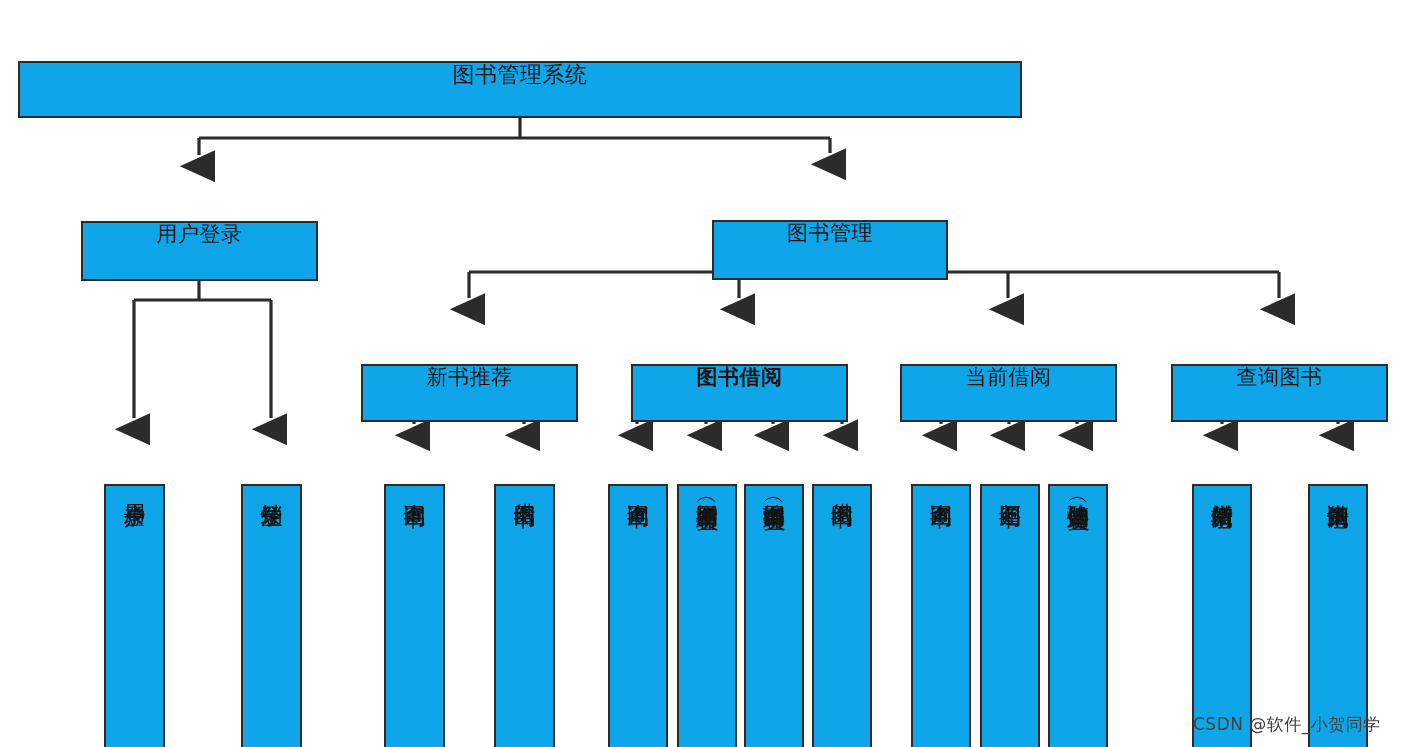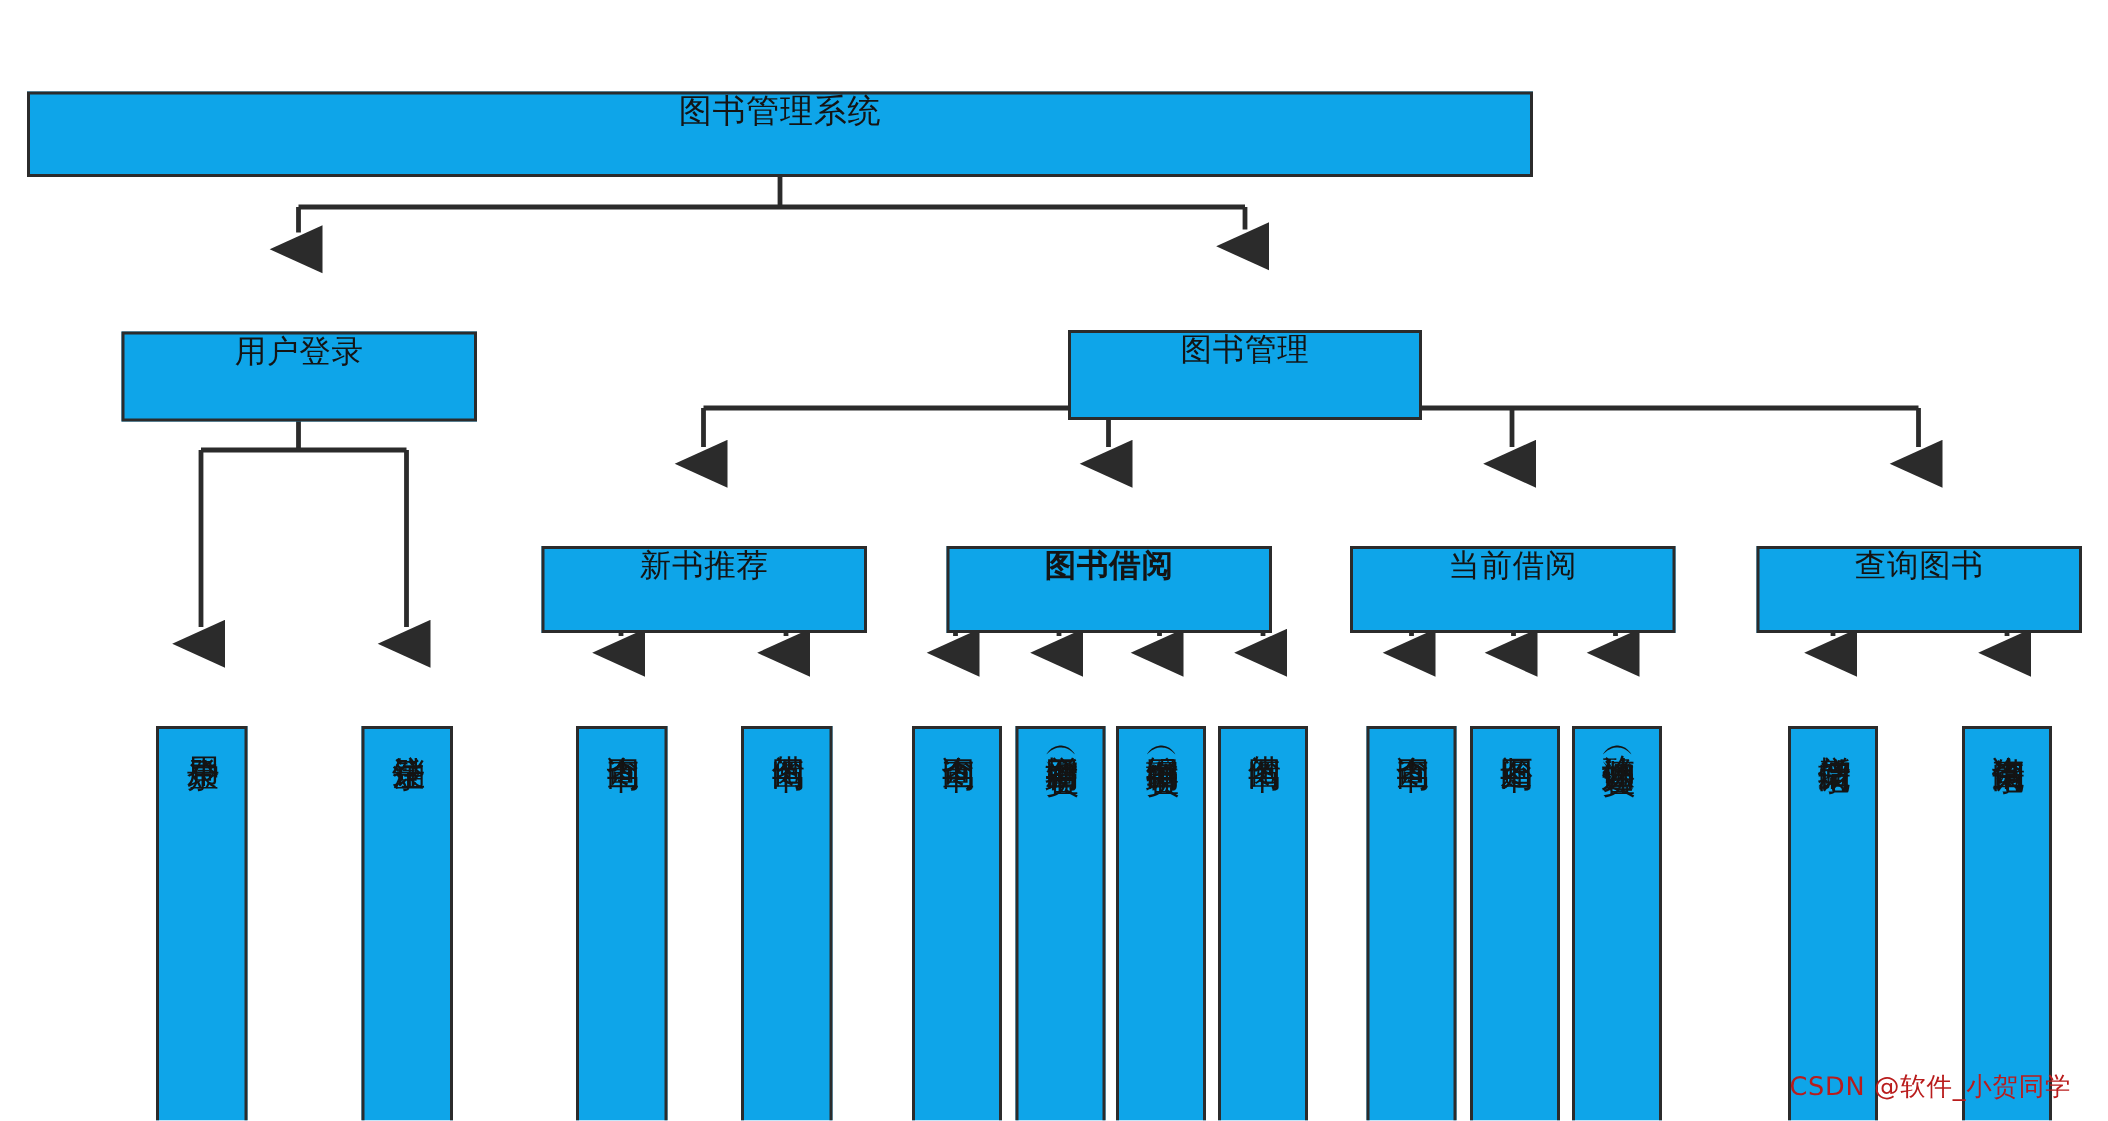--- a/index.html
+++ b/index.html
@@ -50,21 +50,21 @@
     white-space:nowrap;
     font-size:22px;
     line-height:1.18;
     letter-spacing:1px;
   }
   .watermark{
     position:absolute;
     left:1193px;
     top:713px;
     font-size:17px;
-    color:#b91c1c;
+    color:#404040;
     letter-spacing:0.5px;
     white-space:nowrap;
     user-select:none;
   }
 </style>
 </head>
 <body>
 
 <div id="canvas">
 

